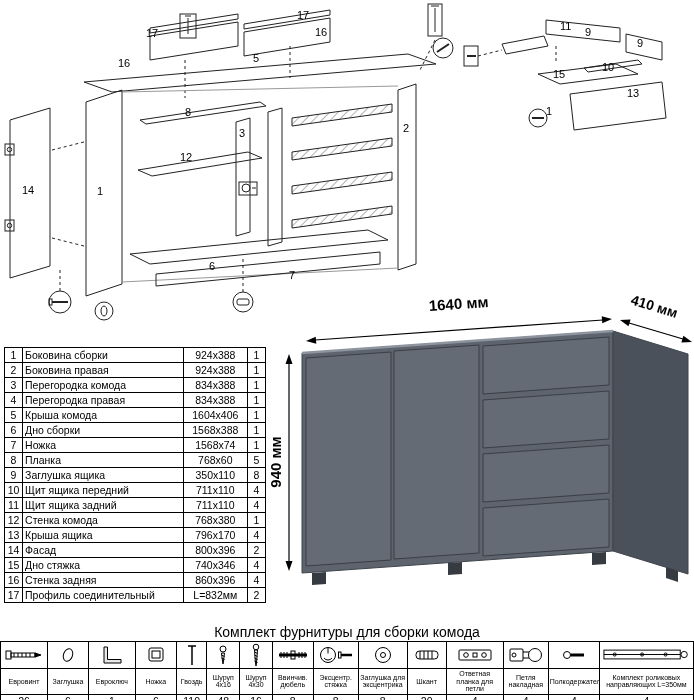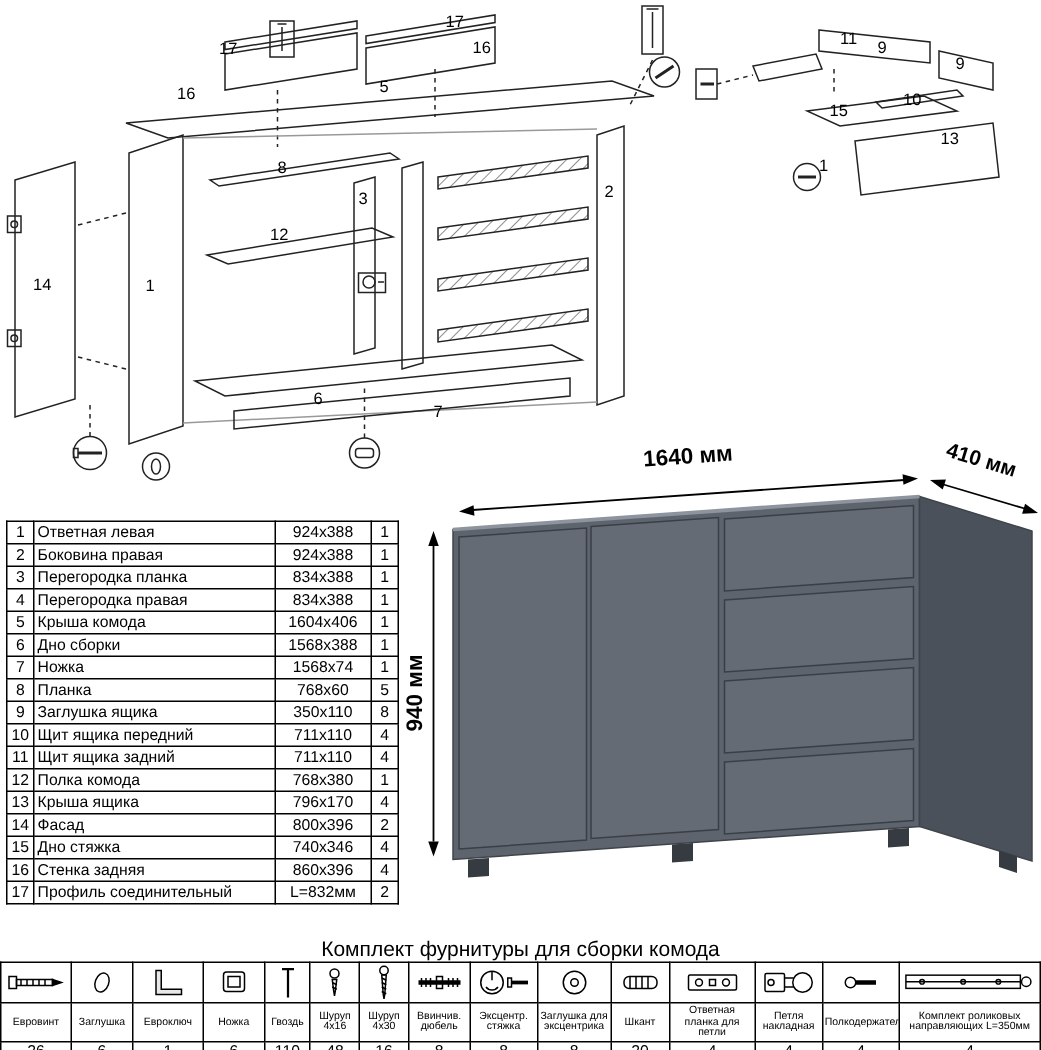--- a/index.html
+++ b/index.html
@@ -186,33 +186,33 @@
 <table class="parts">
   <colgroup>
       <col style="width:18px">
       <col style="width:160px">
       <col style="width:64px">
       <col style="width:18px">
     </colgroup>
   <tbody>
     <tr>
         <td class="c">1</td>
-        <td>Ответная левая</td>
+        <td>Боковина сборки</td>
         <td class="c">924x388</td>
         <td class="c">1</td>
       </tr>
     <tr>
         <td class="c">2</td>
         <td>Боковина правая</td>
         <td class="c">924x388</td>
         <td class="c">1</td>
       </tr>
     <tr>
         <td class="c">3</td>
-        <td>Перегородка планка</td>
+        <td>Перегородка комода</td>
         <td class="c">834x388</td>
         <td class="c">1</td>
       </tr>
     <tr>
         <td class="c">4</td>
         <td>Перегородка правая</td>
         <td class="c">834x388</td>
         <td class="c">1</td>
       </tr>
     <tr>
@@ -252,21 +252,21 @@
         <td class="c">4</td>
       </tr>
     <tr>
         <td class="c">11</td>
         <td>Щит ящика задний</td>
         <td class="c">711x110</td>
         <td class="c">4</td>
       </tr>
     <tr>
         <td class="c">12</td>
-        <td>Полка комода</td>
+        <td>Стенка комода</td>
         <td class="c">768x380</td>
         <td class="c">1</td>
       </tr>
     <tr>
         <td class="c">13</td>
         <td>Крыша ящика</td>
         <td class="c">796x170</td>
         <td class="c">4</td>
       </tr>
     <tr>

